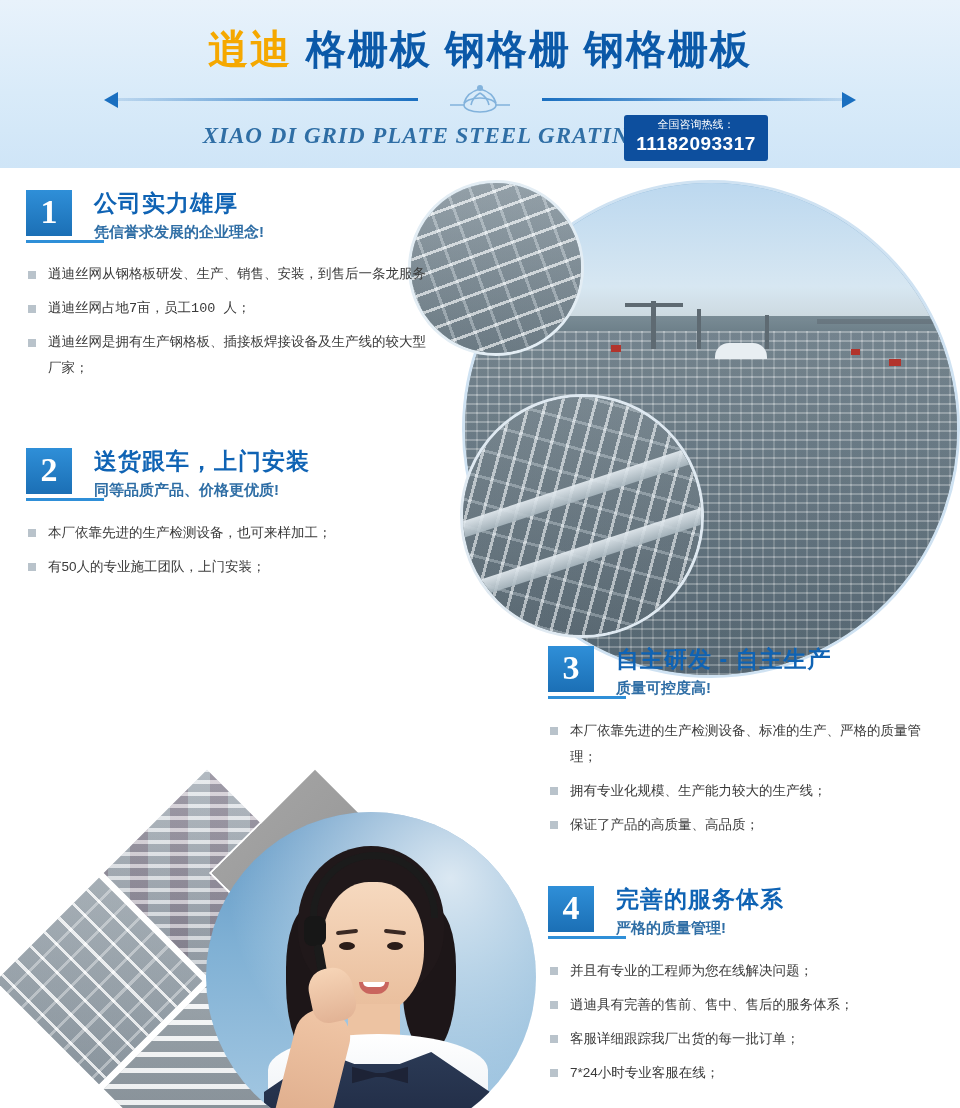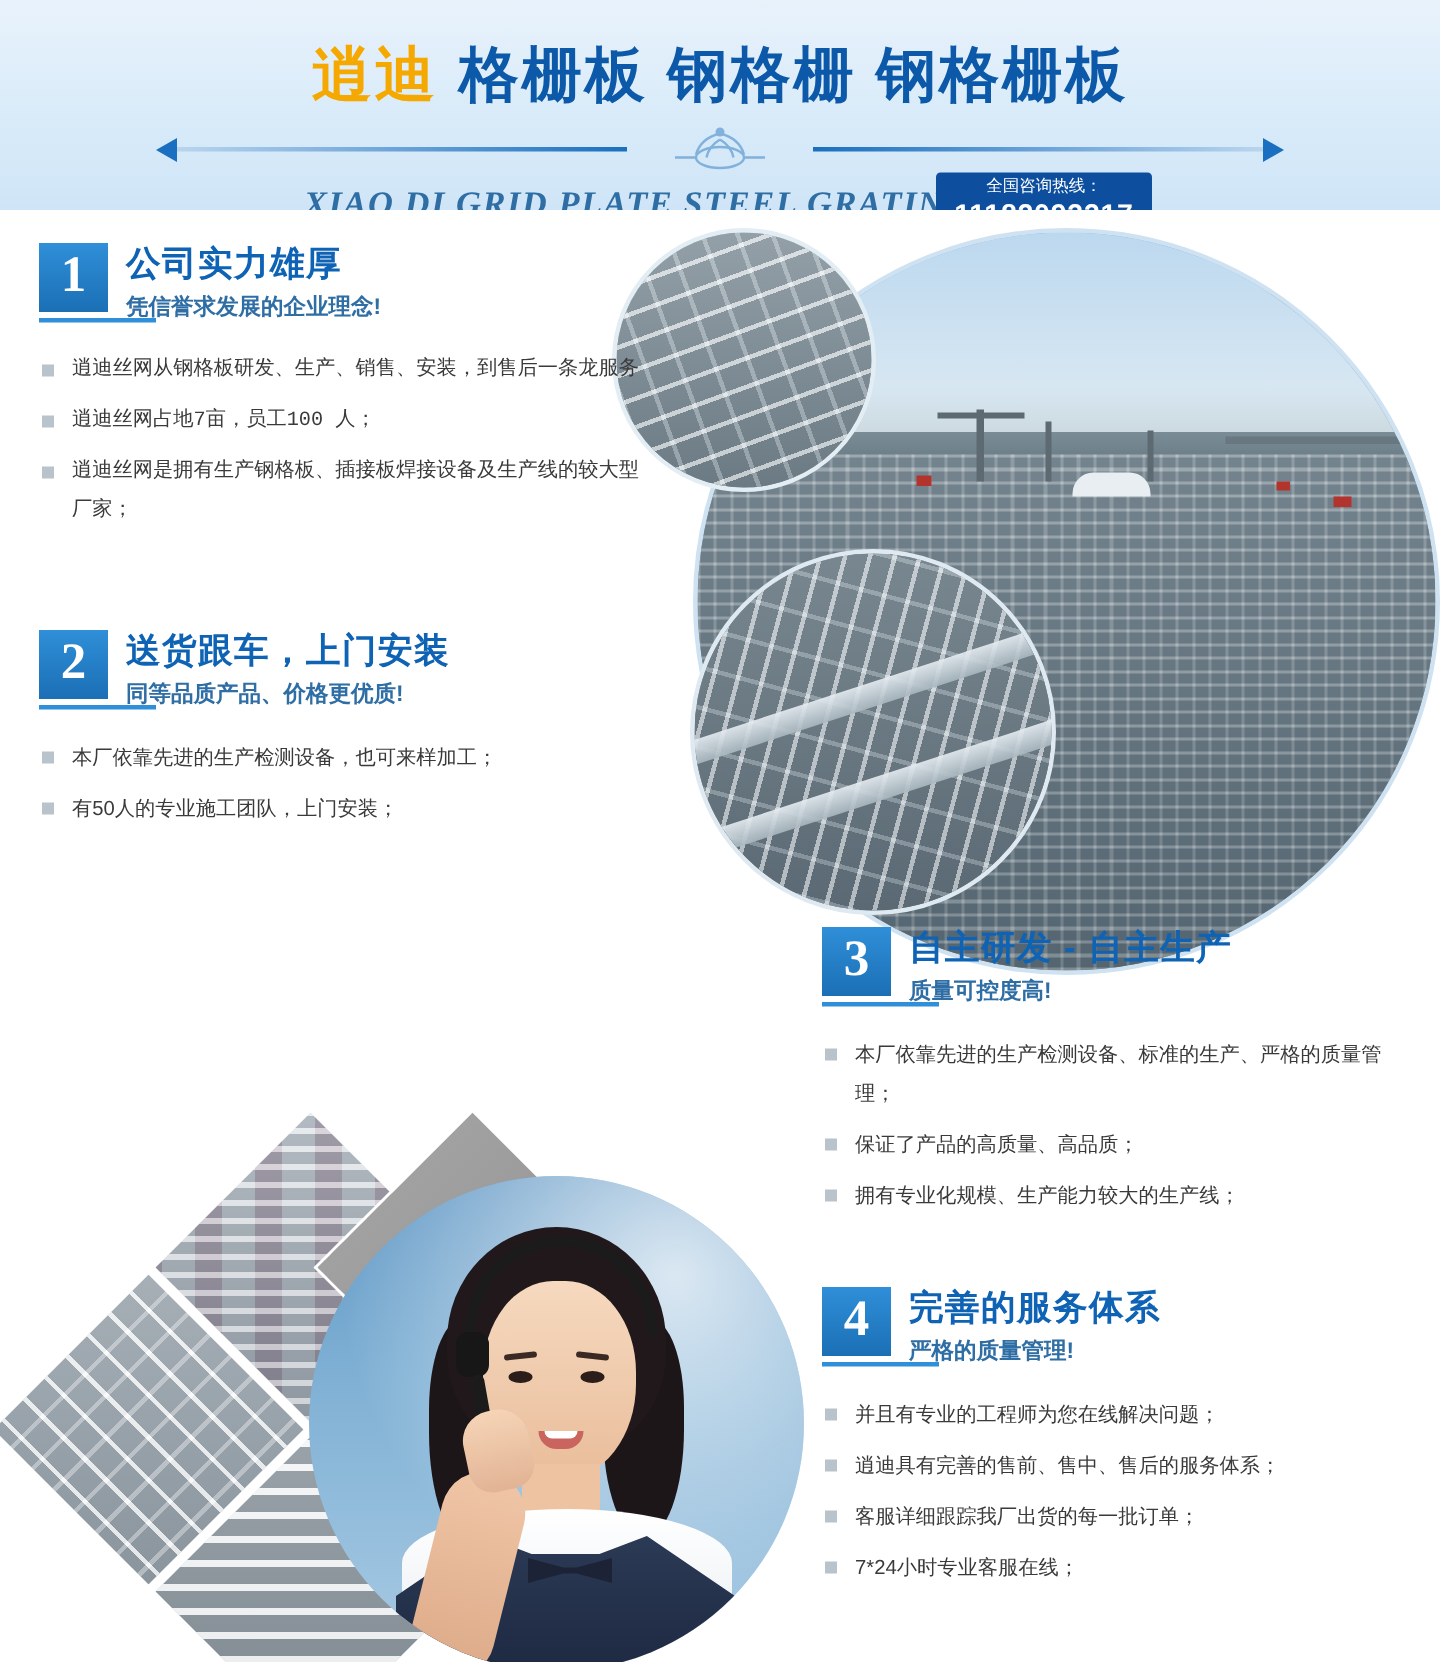--- a/index.html
+++ b/index.html
@@ -8,21 +8,21 @@
     background: #ffffff;
     font-family: "Liberation Sans", sans-serif;
     overflow: hidden;
     position: relative;
   }
 
   
   .header {
     position: relative;
     width: 960px;
-    height: 140px;
+    height: 168px;
     background: linear-gradient(to bottom, #e8f2fb 0%, #d9ebf9 55%, #cfe5f7 100%);
     overflow: hidden;
   }
   .header-title {
     text-align: center;
     padding-top: 22px;
     font-size: 40px;
     font-weight: bold;
     letter-spacing: 2px;
     white-space: nowrap;
@@ -115,21 +115,21 @@
     line-height: 44px;
     text-align: center;
     font-family: "Liberation Serif", serif;
   }
   .num-underline {
     position: absolute;
     left: 0; top: 50px;
     width: 78px; height: 3px;
     background: #2f8fd8;
   }
-  .head-text { position: absolute; left: 58px; top: -2px; }
+  .head-text { position: absolute; left: 68px; top: -2px; }
   .head-title {
     font-size: 23px;
     font-weight: bold;
     color: #0f63b4;
     letter-spacing: 1px;
     white-space: nowrap;
   }
   .head-sub {
     font-size: 15px;
     font-weight: bold;
@@ -531,22 +531,22 @@
     <div class="block-head">
       <div class="num-badge">3</div>
       <div class="num-underline"></div>
       <div class="head-text">
         <div class="head-title">自主研发 - 自主生产</div>
         <div class="head-sub">质量可控度高!</div>
       </div>
     </div>
     <div class="bullets">
       <div class="bullet">本厂依靠先进的生产检测设备、标准的生产、严格的质量管理；</div>
+      <div class="bullet">拥有专业化规模、生产能力较大的生产线；</div>
       <div class="bullet">保证了产品的高质量、高品质；</div>
-      <div class="bullet">拥有专业化规模、生产能力较大的生产线；</div>
     </div>
   </div>
 
   <div class="block" id="block4">
     <div class="block-head">
       <div class="num-badge">4</div>
       <div class="num-underline"></div>
       <div class="head-text">
         <div class="head-title">完善的服务体系</div>
         <div class="head-sub">严格的质量管理!</div>

